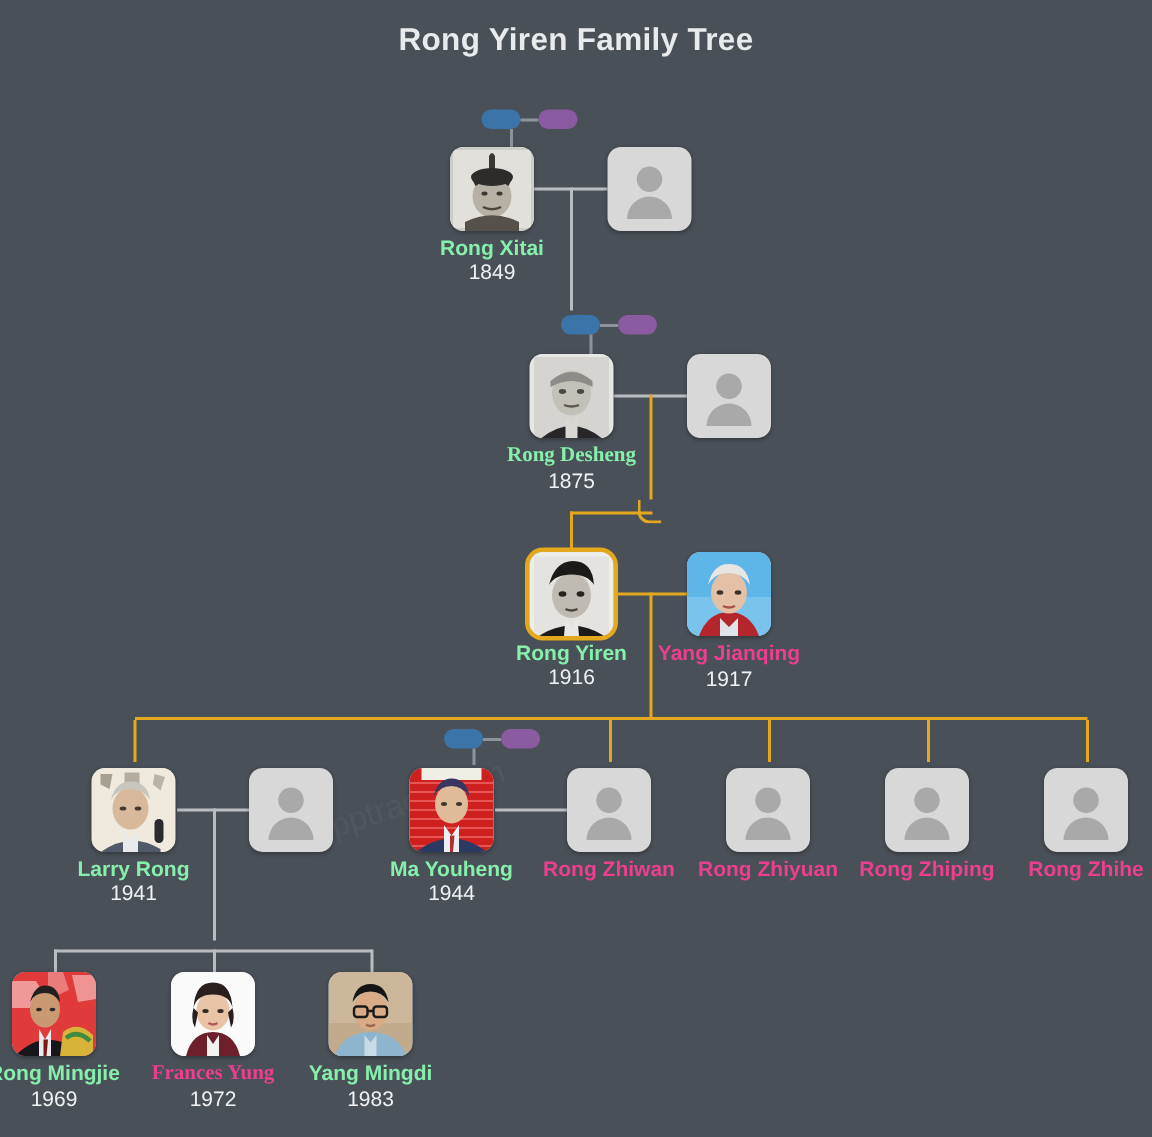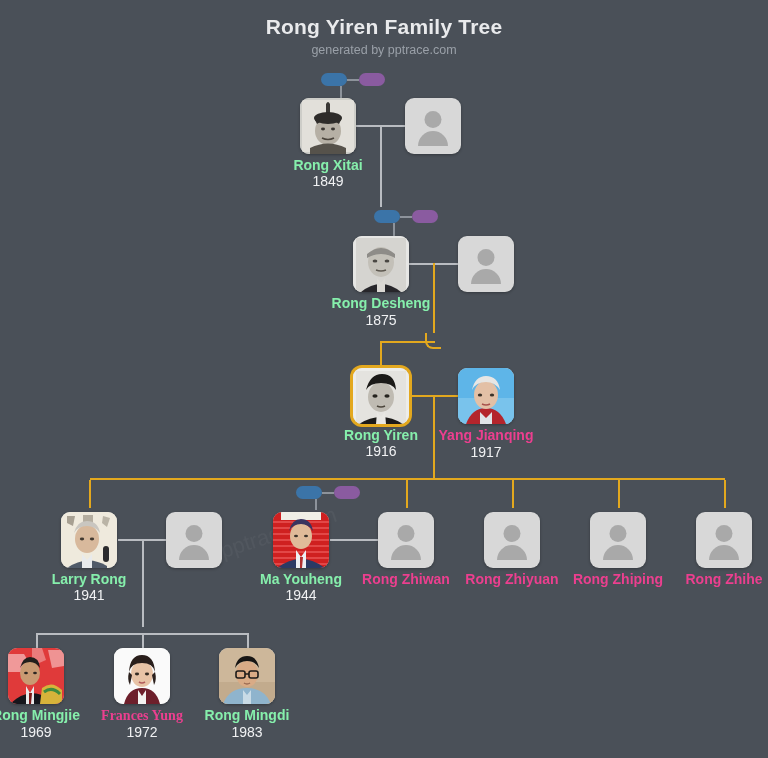--- a/index.html
+++ b/index.html
@@ -78,21 +78,20 @@
   .pname.female { color: #ec3f8f; }
   .pyear { font-size: 14px; color: #f0f1f3; line-height: 17px; }
 </style>
 </head>
 <body>
 
 <div id="tree-root">
 
   <div class="header">
     <div class="title">Rong Yiren Family Tree</div>
-    <div class="subtitle">generated by pptrace.com</div>
   </div>
 
   <div class="watermark">pptrace.com</div>
 
   <div class="badges" style="left:321px; top:73px;">
     <div class="badge male"></div>
     <div class="badge-link"></div>
     <div class="badge female"></div>
   </div>
   <div class="badge-stem" style="left:340px; top:86px; height:12px;"></div>
@@ -153,21 +152,21 @@
         <ellipse cx="28" cy="26" rx="13" ry="15" fill="#c3c0b8"></ellipse>
         <path d="M14 18 q14 -12 28 0 l0 4 q-14 -8 -28 0 z" fill="#8e8c88"></path>
         <ellipse cx="22" cy="25" rx="2.4" ry="1.6" fill="#4a4743"></ellipse>
         <ellipse cx="34" cy="25" rx="2.4" ry="1.6" fill="#4a4743"></ellipse>
         <path d="M23 34 q5 2 10 0" stroke="#5c574f" stroke-width="1.5" fill="none"></path>
         <path d="M8 56 q20 -16 40 0 z" fill="#27262a"></path>
         <path d="M24 42 l4 5 l4 -5 l0 14 l-8 0 z" fill="#dad8d3"></path>
       </svg>
     </div>
     <div class="label">
-      <div class="pname male" style="line-height:17px;">Rong Desheng</div>
+      <div class="pname male" style="line-height:17px;font-family:Liberation Serif, serif;">Rong Desheng</div>
       <div class="pyear">1875</div>
     </div>
   </div>
 
   <div class="node" style="left:486px; top:236px;">
     <div class="card">
       <div class="silhouette">
         <div class="head"></div>
           <div class="body"></div>
       </div>
@@ -409,18 +408,18 @@
         <ellipse cx="28" cy="26" rx="11" ry="13" fill="#d9ab86"></ellipse>
         <path d="M16 20 q2 -12 12 -12 q10 0 12 12 q-4 -7 -12 -7 q-8 0 -12 7 z" fill="#171514"></path>
         <rect x="17" y="23" width="9" height="7" rx="2" fill="none" stroke="#1c1b1a" stroke-width="1.6"></rect>
         <rect x="30" y="23" width="9" height="7" rx="2" fill="none" stroke="#1c1b1a" stroke-width="1.6"></rect>
         <line x1="26" y1="26" x2="30" y2="26" stroke="#1c1b1a" stroke-width="1.6"></line>
         <path d="M25 35 q3 2 6 0" stroke="#9a6a52" stroke-width="1.5" fill="none"></path>
         <path d="M24 42 l4 5 l4 -5 l0 14 l-8 0 z" fill="#c9dbe6"></path>
       </svg>
     </div>
     <div class="label">
-      <div class="pname male" style="line-height:17px;">Rong Mingdi</div>
+      <div class="pname male" style="line-height:17px;">Yang Mingdi</div>
       <div class="pyear">1983</div>
     </div>
   </div>
 
 </div>
 
 </body></html>

